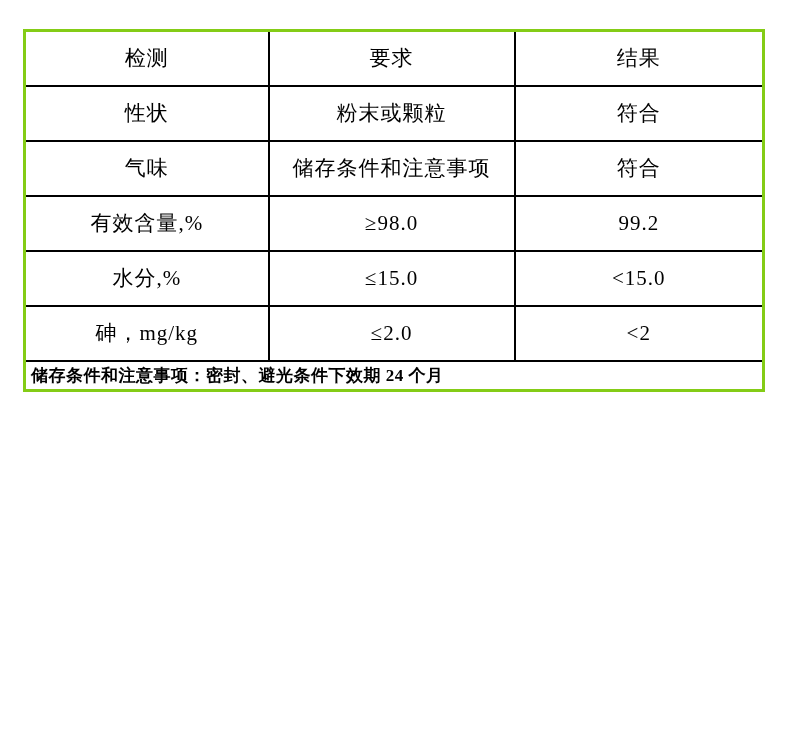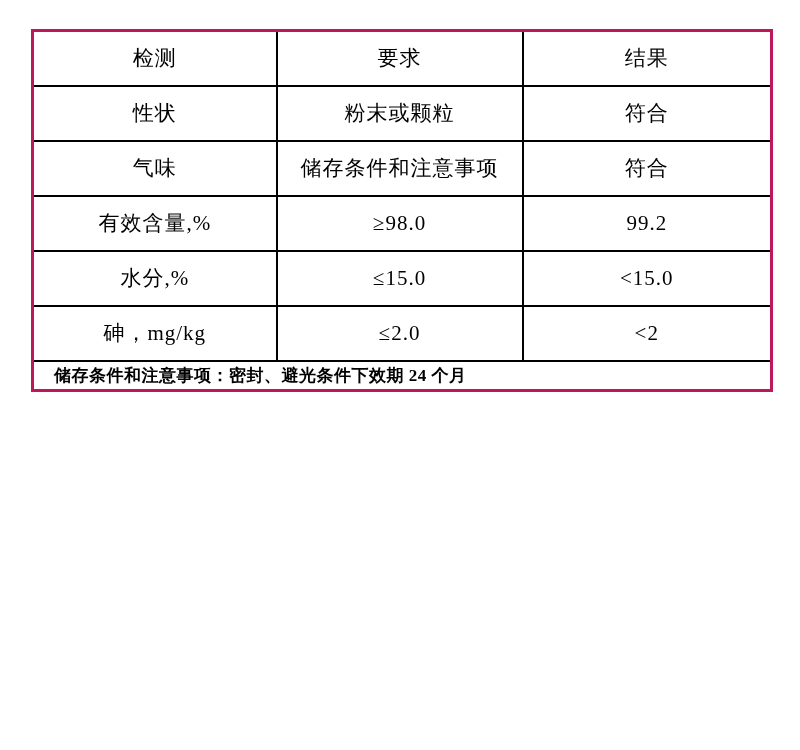--- a/index.html
+++ b/index.html
@@ -10,26 +10,26 @@
   .sheet {
     position: relative;
     width: 800px;
     height: 750px;
     background: #ffffff;
     font-family: "Liberation Serif", "DejaVu Serif", serif;
     color: #000000;
   }
   table.qc-table {
     position: absolute;
-    left: 31px;
+    left: 23px;
     top: 29px;
     width: 739px;
     border-collapse: collapse;
     table-layout: fixed;
-    border: 3px solid #be185d;
+    border: 3px solid #84cc16;
   }
   table.qc-table th,
   table.qc-table td {
     border: 2px solid #000000;
     text-align: center;
     vertical-align: middle;
     font-weight: normal;
     font-size: 21px;
     letter-spacing: 1px;
     color: #000000;
@@ -37,21 +37,21 @@
     overflow: hidden;
     white-space: nowrap;
   }
   tr.data-row { height: 55px; }
   tr.footer-row { height: 30px; }
   tr.footer-row td {
     text-align: left;
     font-size: 17px;
     font-weight: bold;
     letter-spacing: 0.5px;
-    padding-left: 20px;
+    padding-left: 5px;
   }
 </style>
 </head>
 <body>
 
 <div class="sheet">
   <table class="qc-table">
     <colgroup>
       <col style="width:244px">
       <col style="width:246px">

